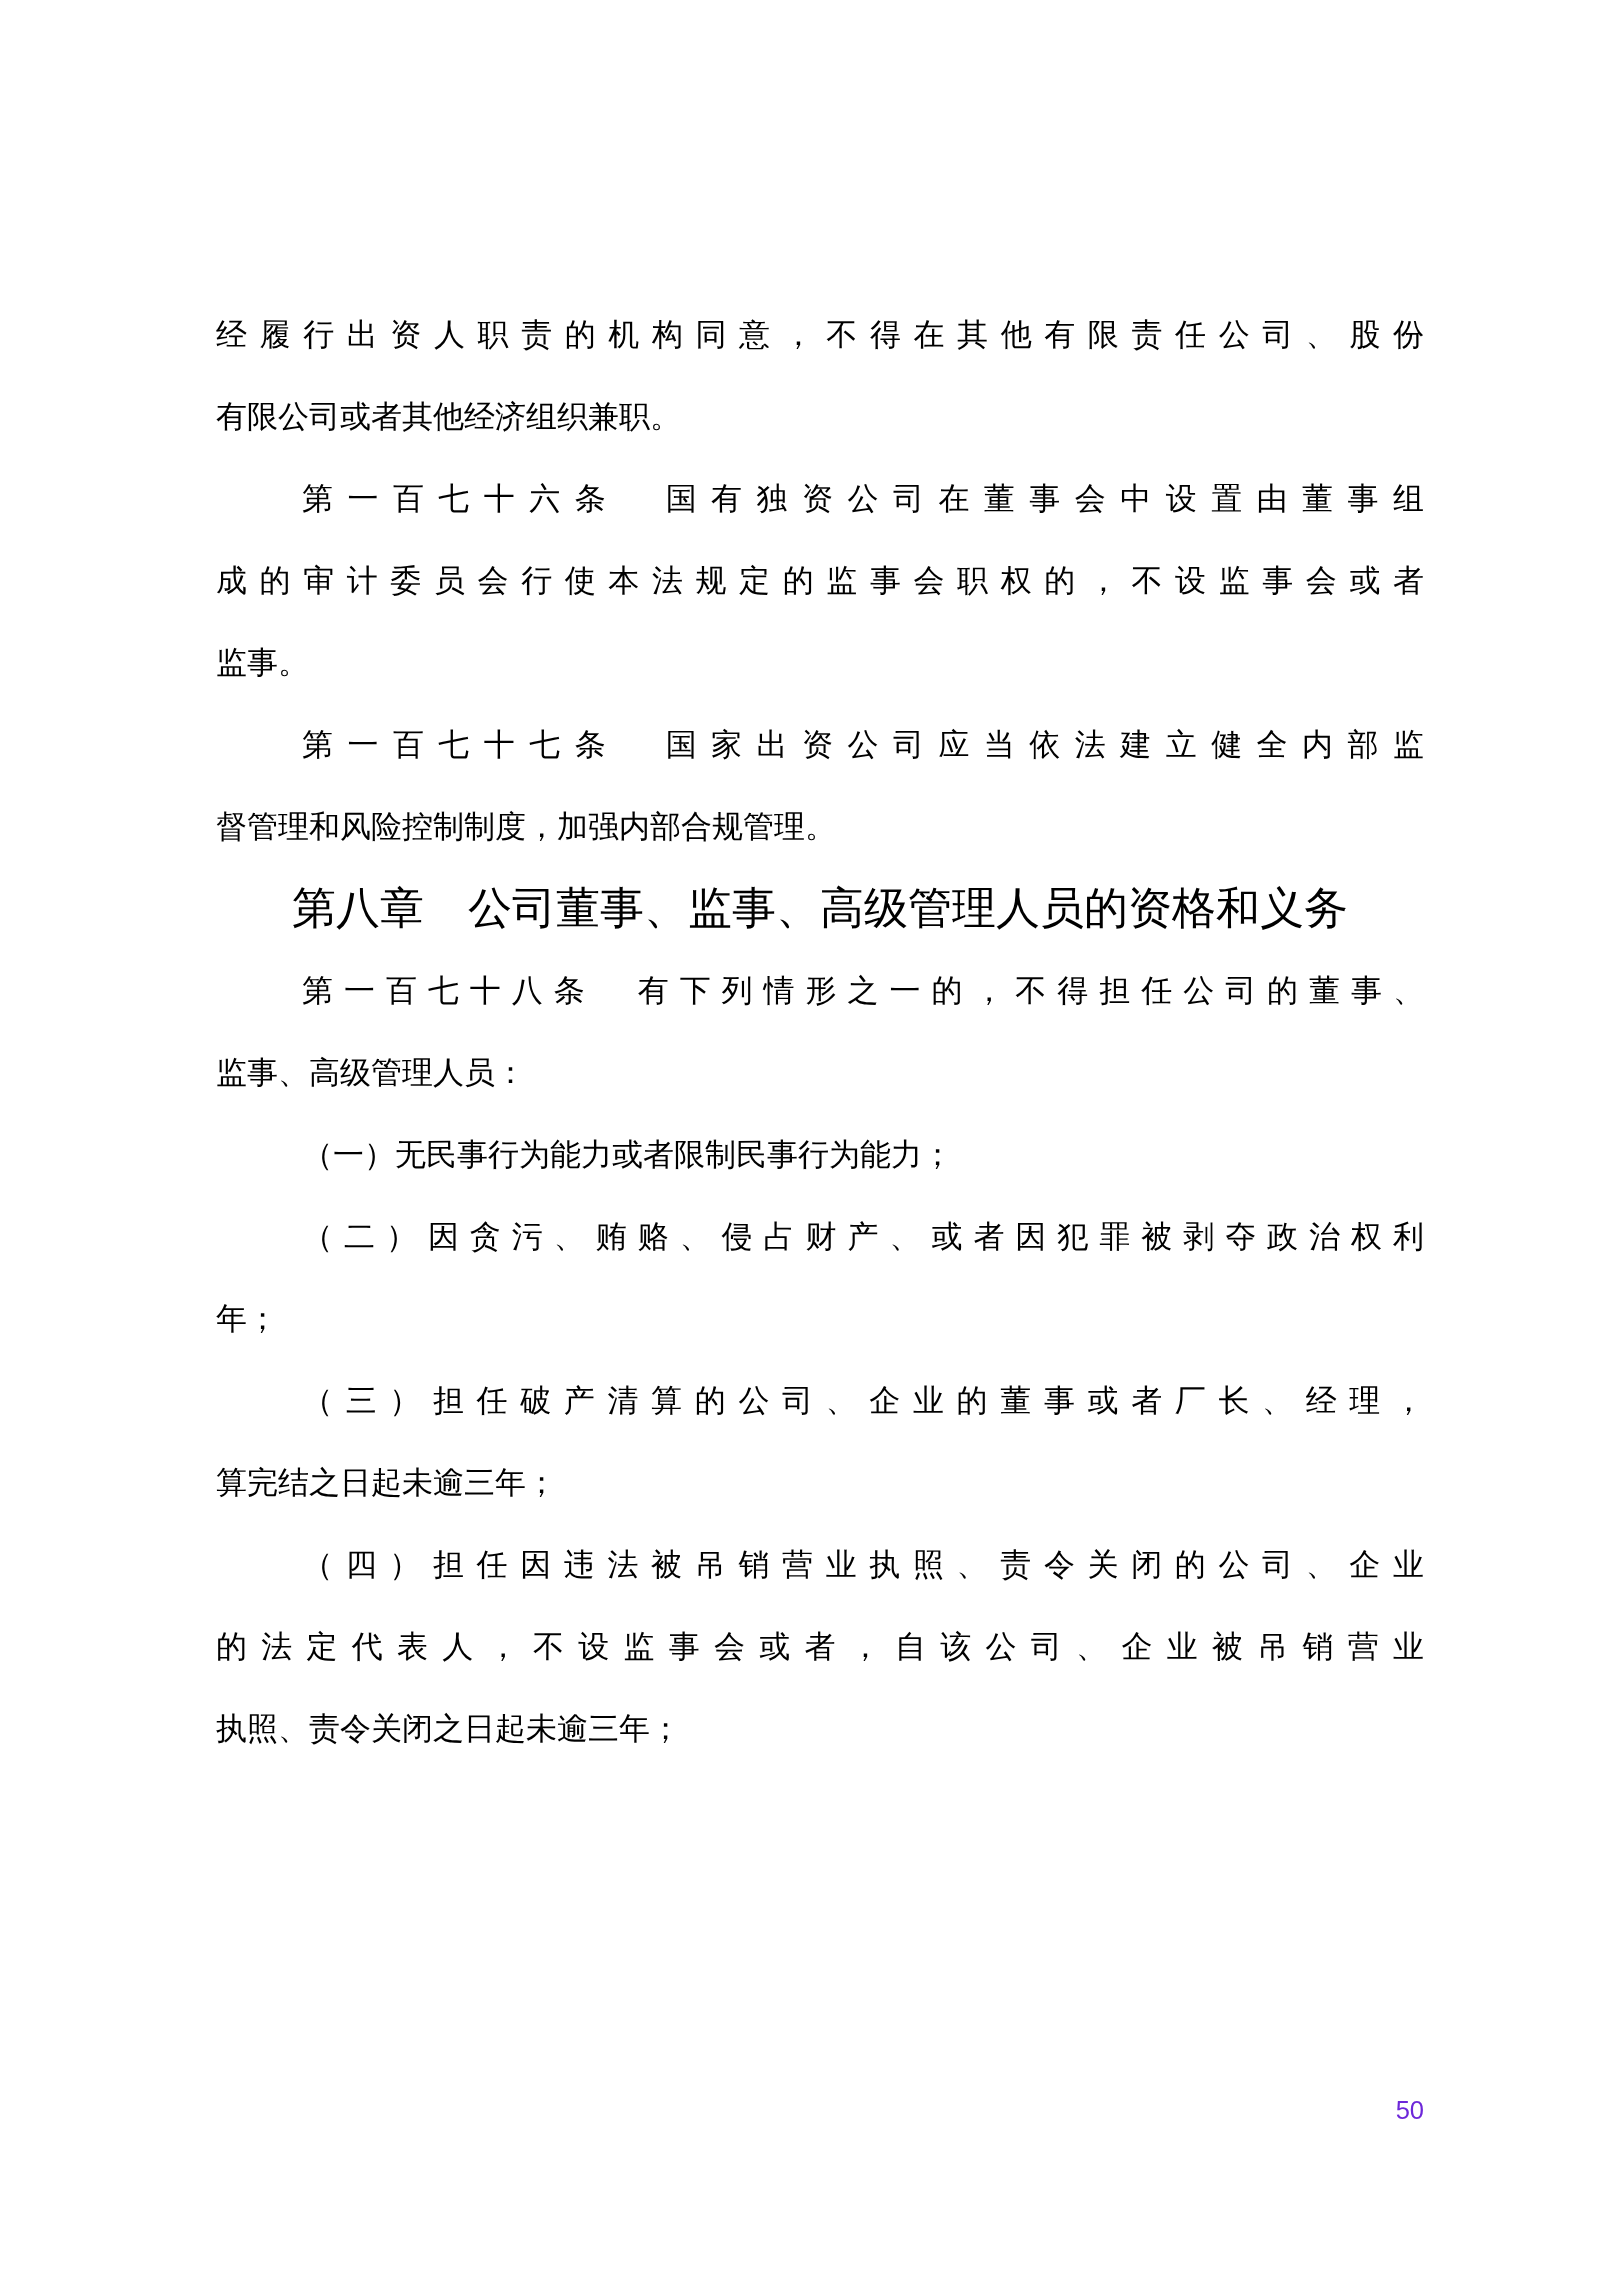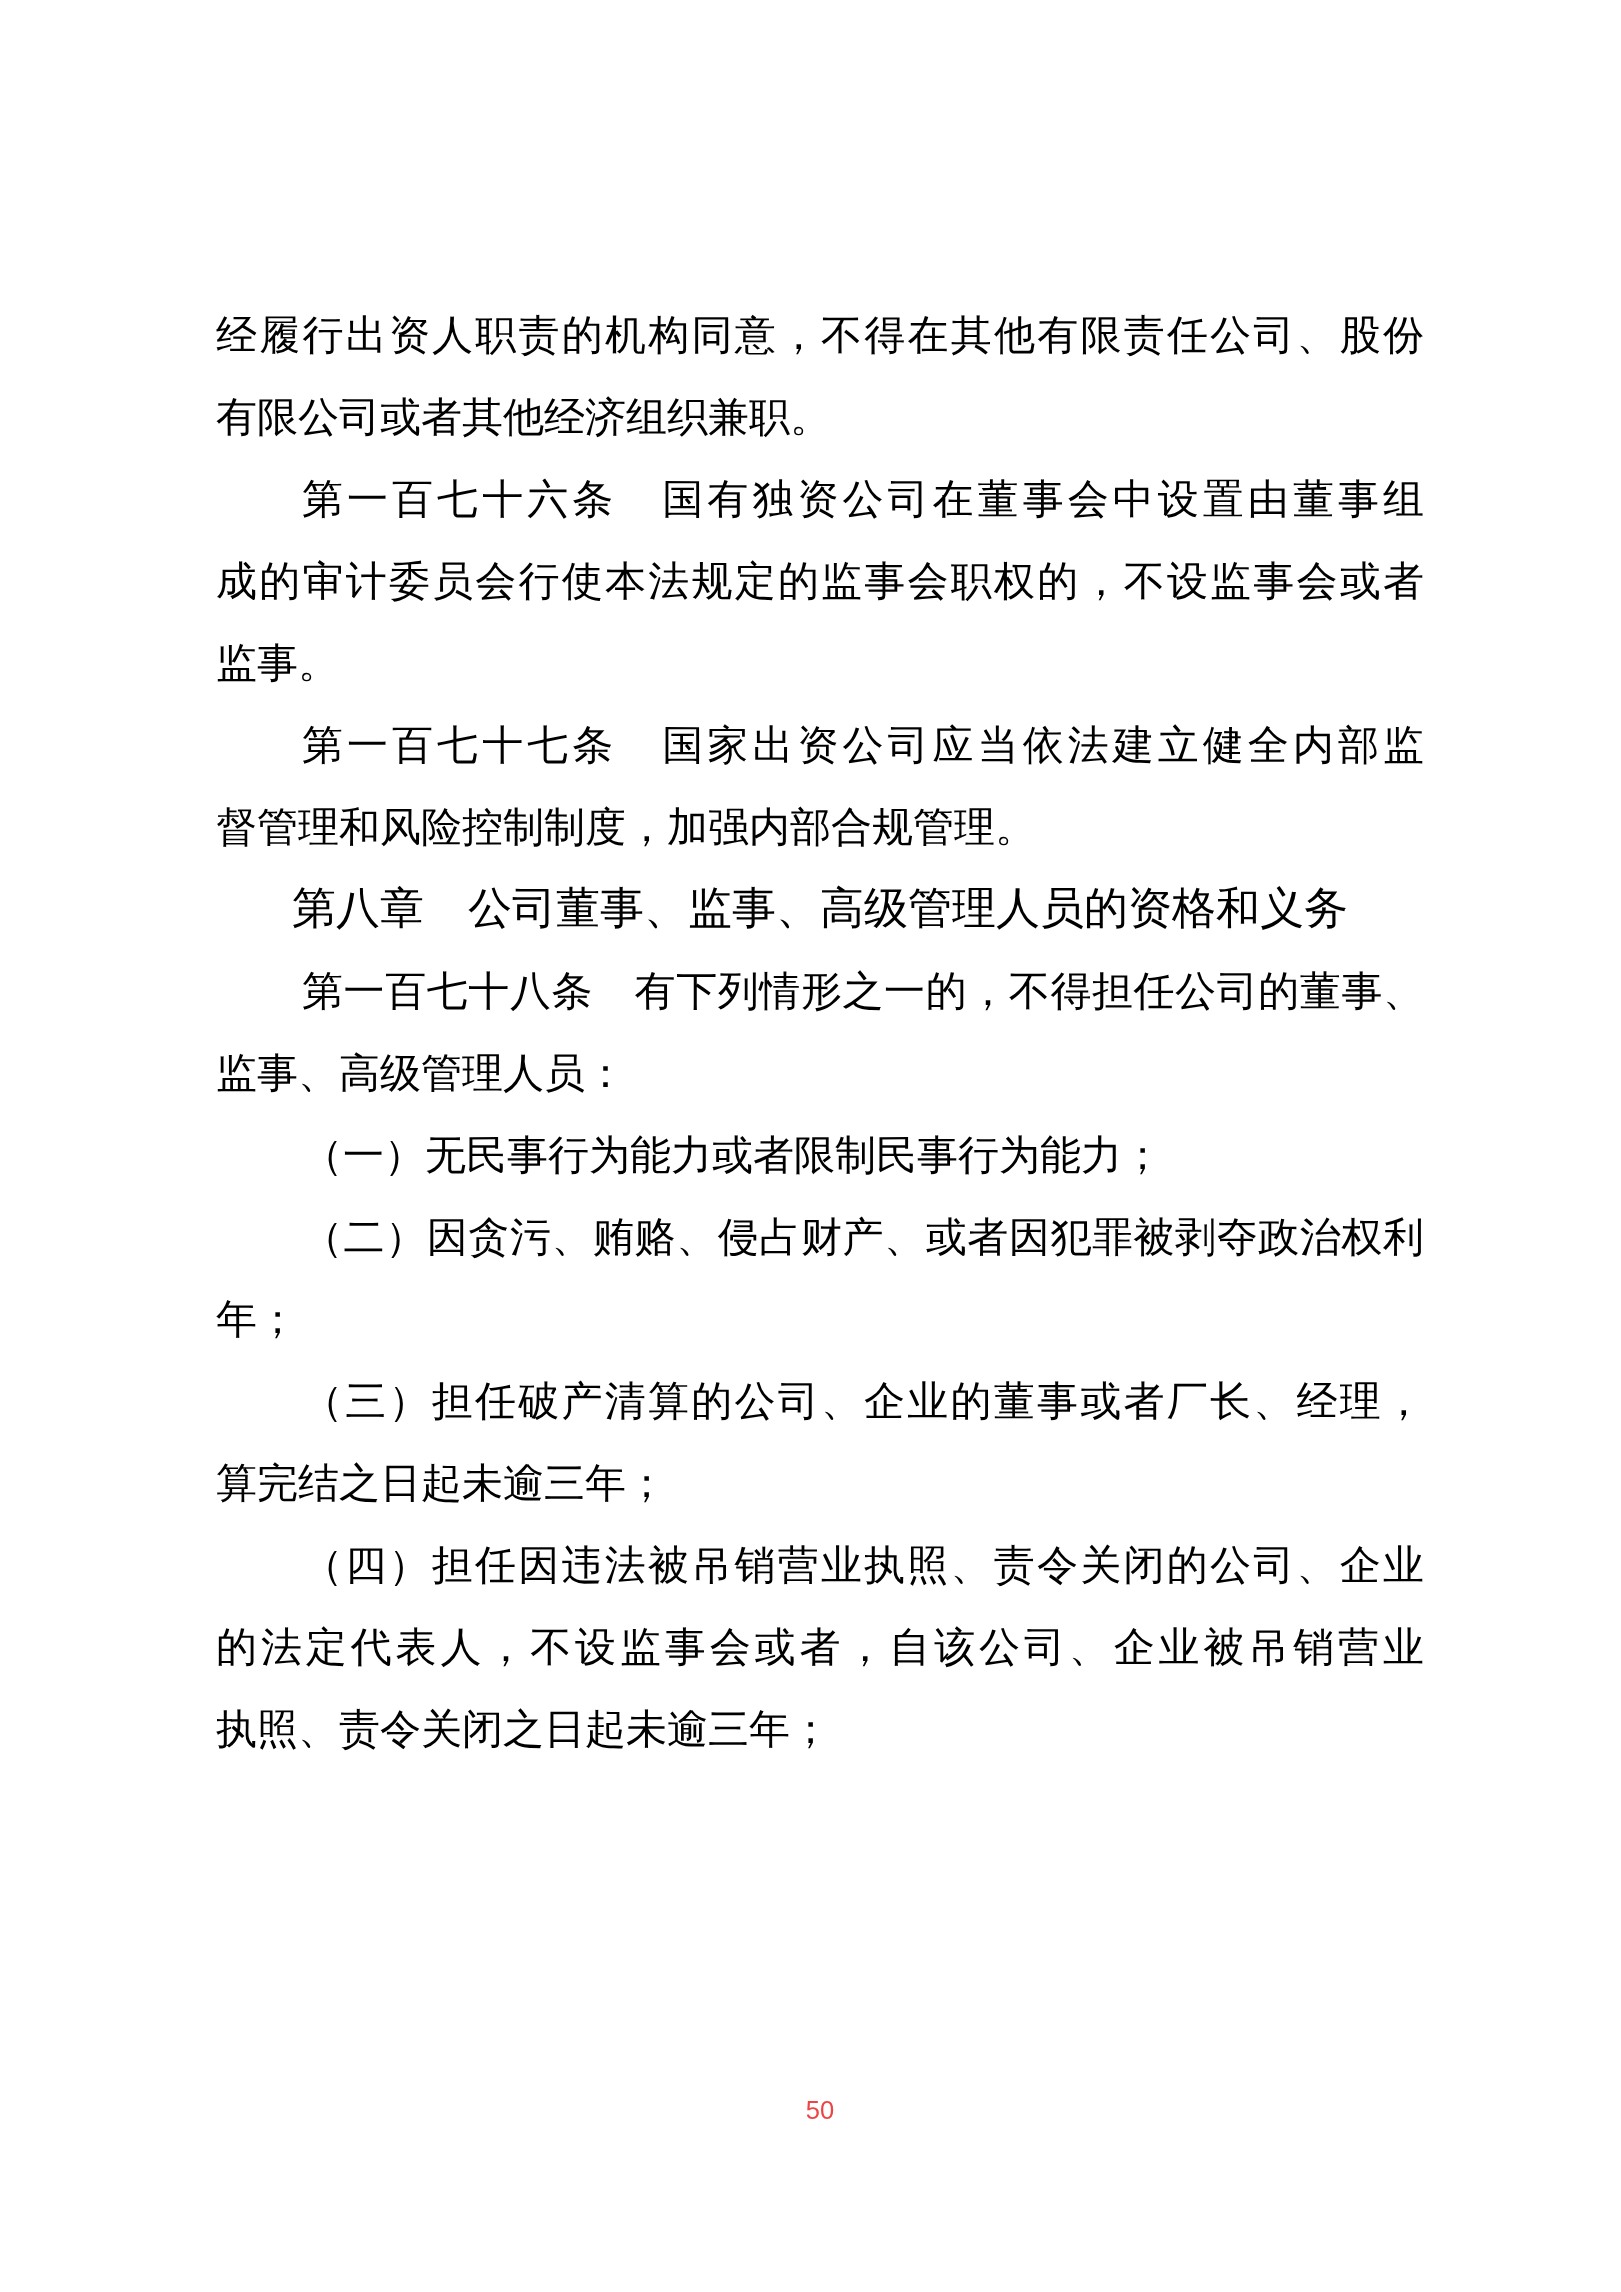--- a/index.html
+++ b/index.html
@@ -16,21 +16,21 @@
     font-family: "Liberation Serif", "DejaVu Serif", serif;
     overflow: hidden;
   }
   .textblock {
     position: absolute;
     left: 216px;
     top: 294px;
     width: 1208px;
   }
   .line {
-    font-size: 41px;
+    font-size: 31px;
     line-height: 82px;
     height: 82px;
     letter-spacing: 0;
     text-align: justify;
     text-justify: inter-character;
     white-space: pre-wrap;
   }
   .line.stretch {
     text-align-last: justify;
   }
@@ -46,25 +46,25 @@
     font-size: 44px;
     text-align: center;
     text-align-last: center;
     text-indent: 0;
   }
   .footer {
     position: absolute;
     left: 216px;
     top: 2094px;
     width: 1208px;
-    text-align: center;
+    text-align: right;
     font-family: "Liberation Sans", "DejaVu Sans", sans-serif;
     font-size: 25.5px;
     line-height: 33px;
-    color: #ef4444;
+    color: #6d28d9;
   }
 </style>
 </head>
 <body>
 
 <div class="page">
   <div class="textblock">
     <div class="line stretch">经履行出资人职责的机构同意，不得在其他有限责任公司、股份</div>
     <div class="line plain">有限公司或者其他经济组织兼职。</div>
     <div class="line indent stretch">第一百七十六条　国有独资公司在董事会中设置由董事组</div>

